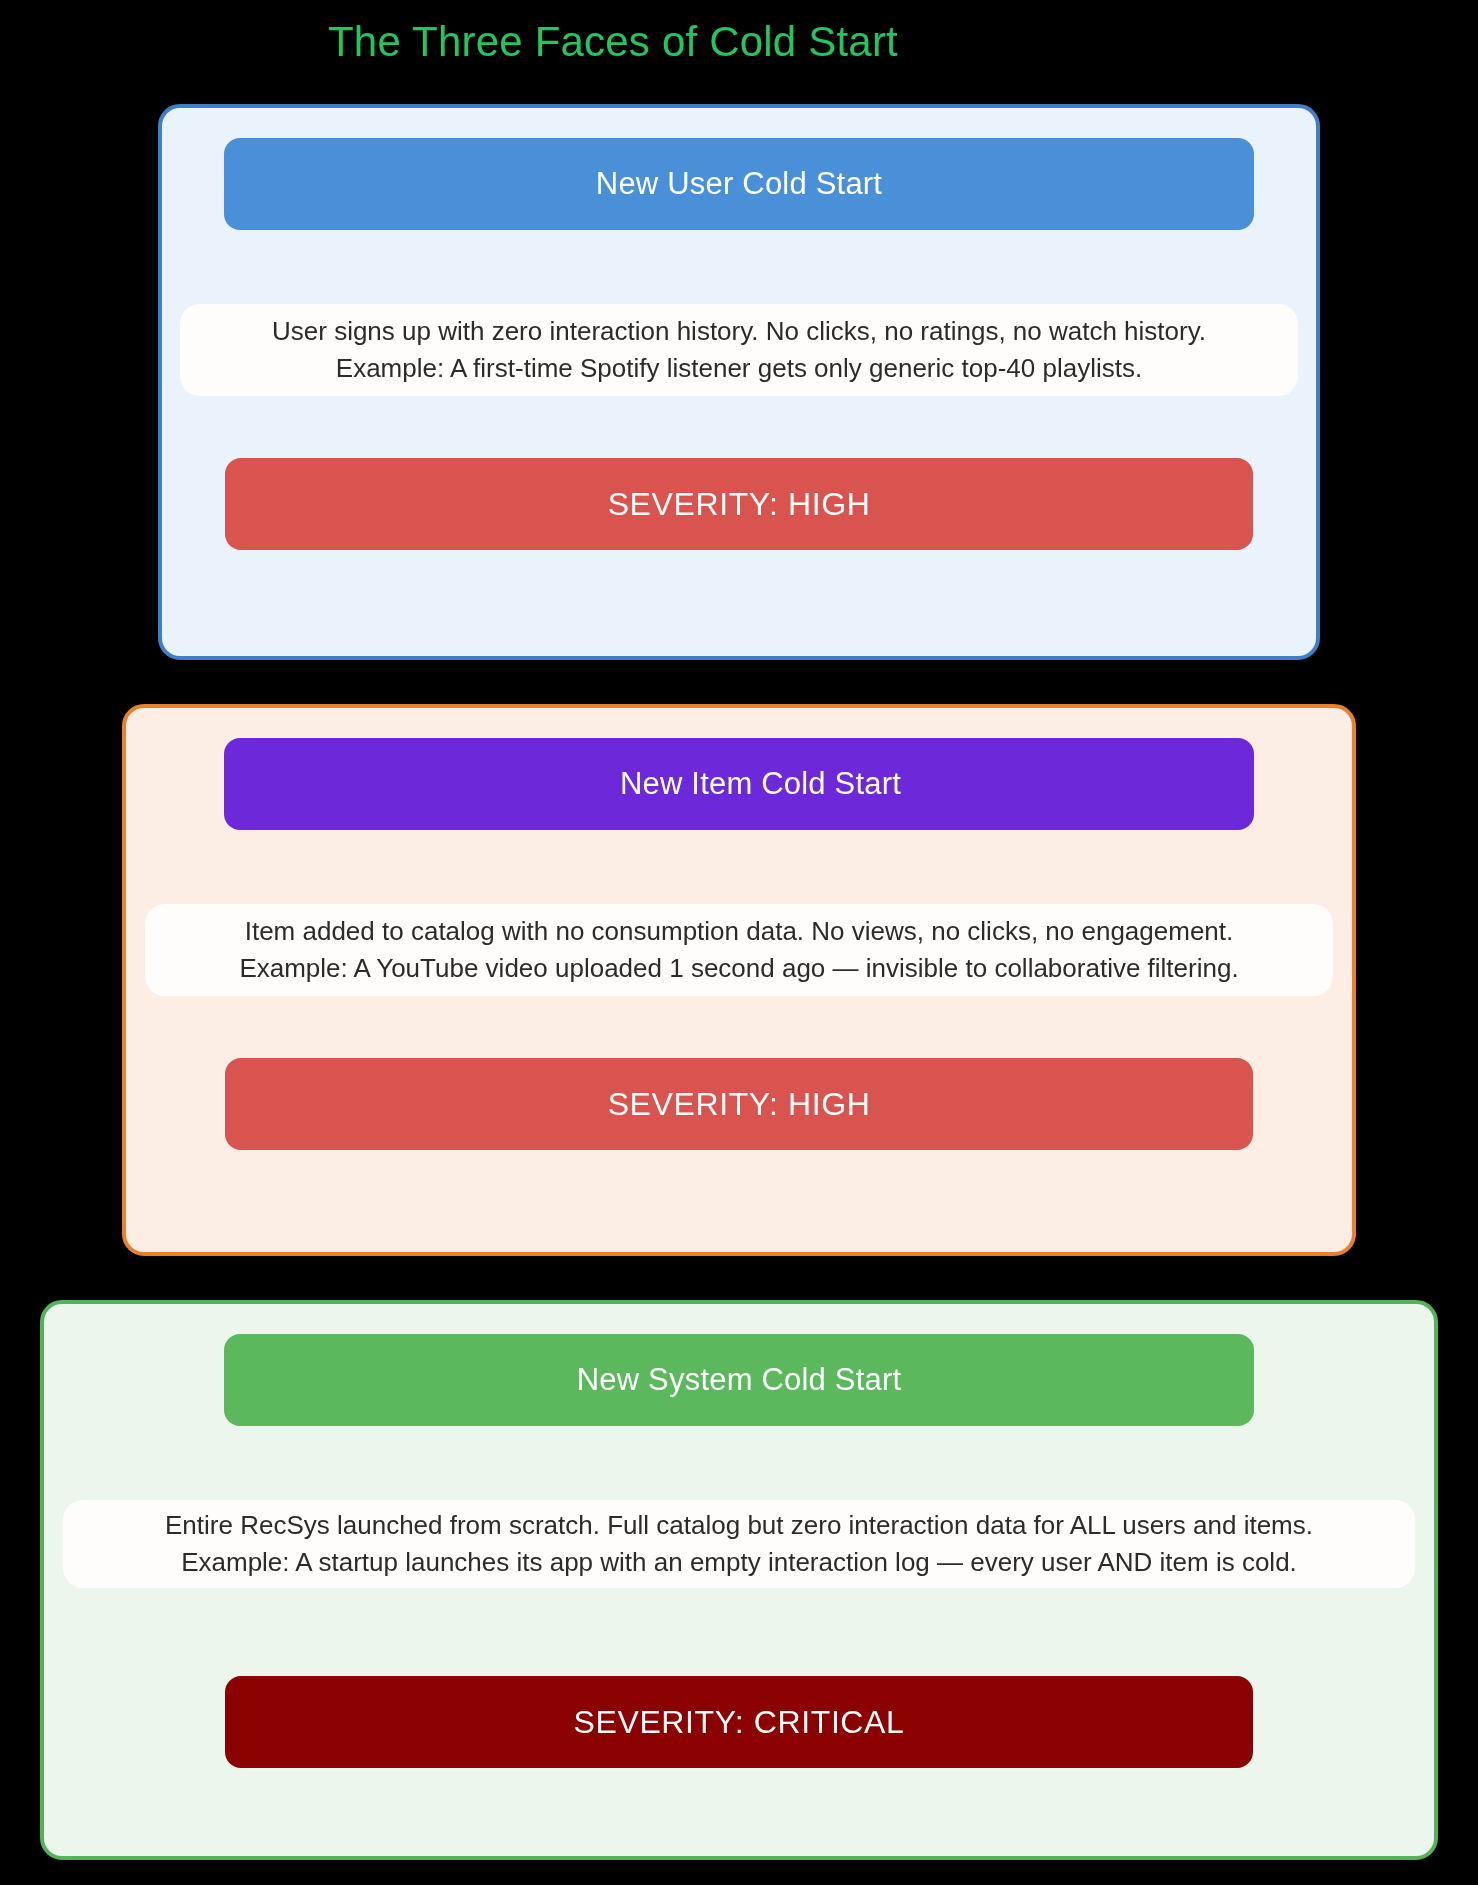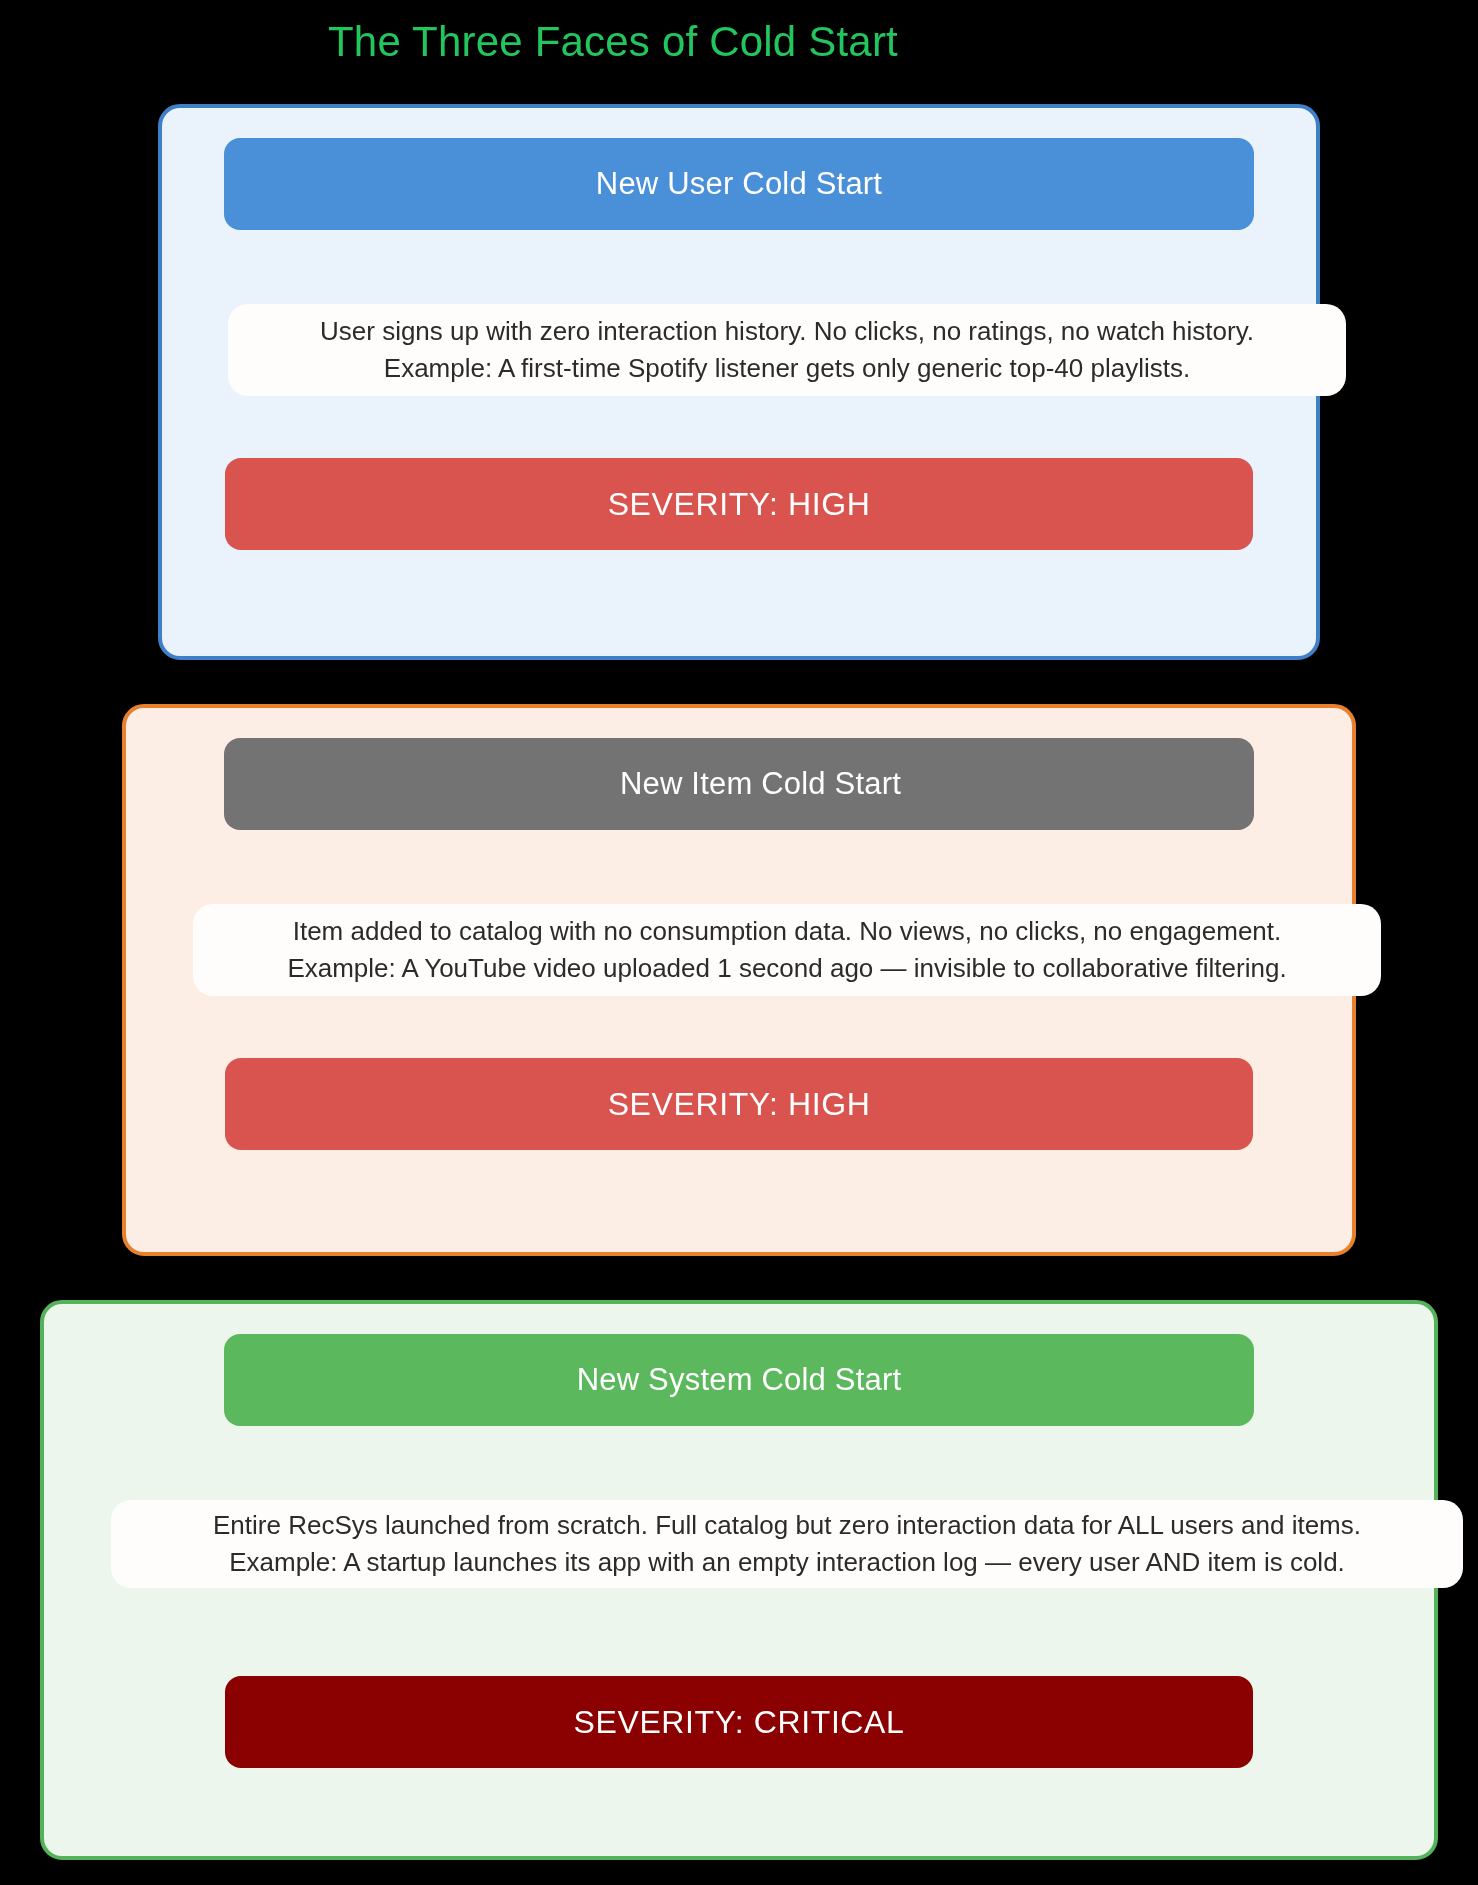--- a/index.html
+++ b/index.html
@@ -68,39 +68,38 @@
     height: 92px;
     border-radius: 16px;
     display: flex;
     align-items: center;
     justify-content: center;
     font-size: 31px;
     color: #ffffff;
     letter-spacing: 0.2px;
   }
   .header-blue   { background: #4a90d9; }
-  .header-orange { background: #737373; padding-left: 43px; }
+  .header-orange { background: #6d28d9; padding-left: 43px; }
   .header-green  { background: #5cb85c; }
 
   .card-body {
     position: absolute;
     left: 50%;
     transform: translateX(-50%);
     background: #fffdfb;
     border-radius: 20px;
     display: flex;
     flex-direction: column;
     align-items: center;
     justify-content: center;
     text-align: center;
     color: #2b2b2b;
     font-size: 26px;
     line-height: 1.42;
     padding: 14px 26px;
-    margin-left: 48px;
   }
   .card-1 .card-body { top: 196px; width: 1118px; height: 92px; }
   .card-2 .card-body { top: 196px; width: 1188px; height: 92px; }
   .card-3 .card-body { top: 196px; width: 1352px; height: 88px; }
 
   .card-body .line { display: block; white-space: nowrap; }
 
   .severity {
     position: absolute;
     left: 50%;

